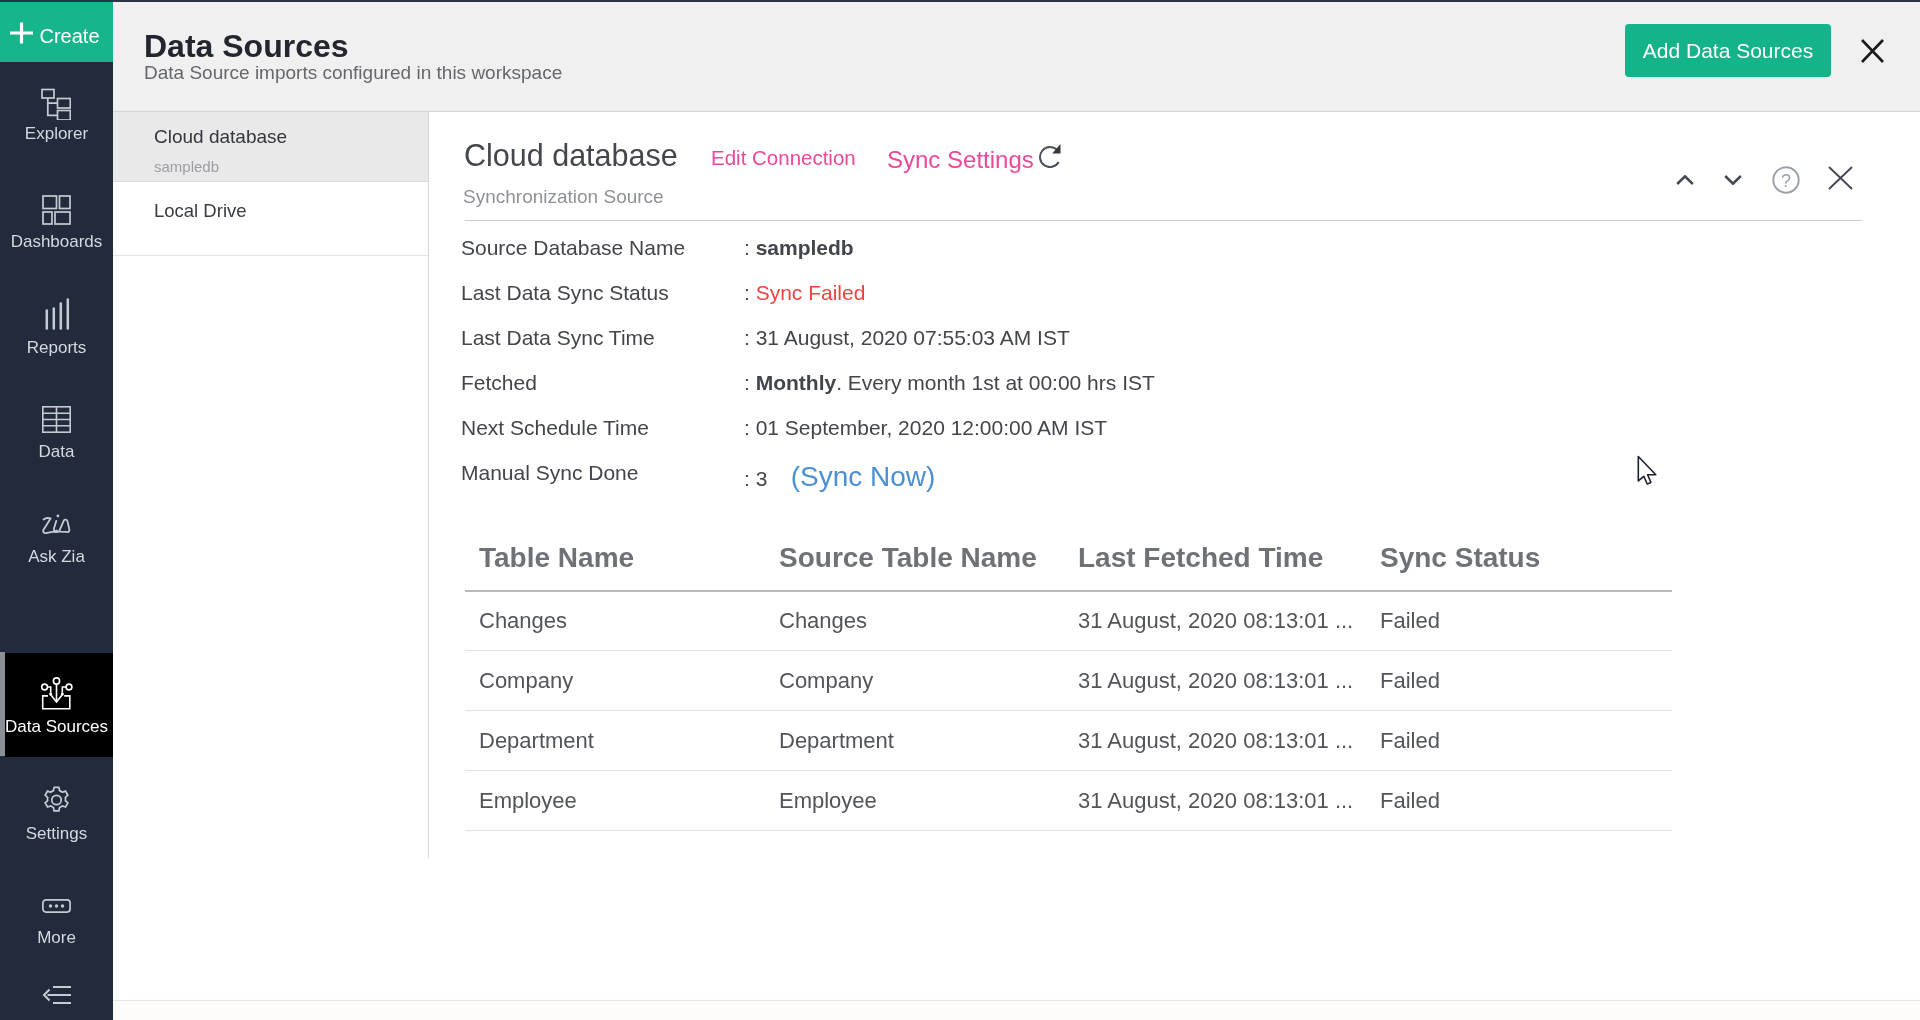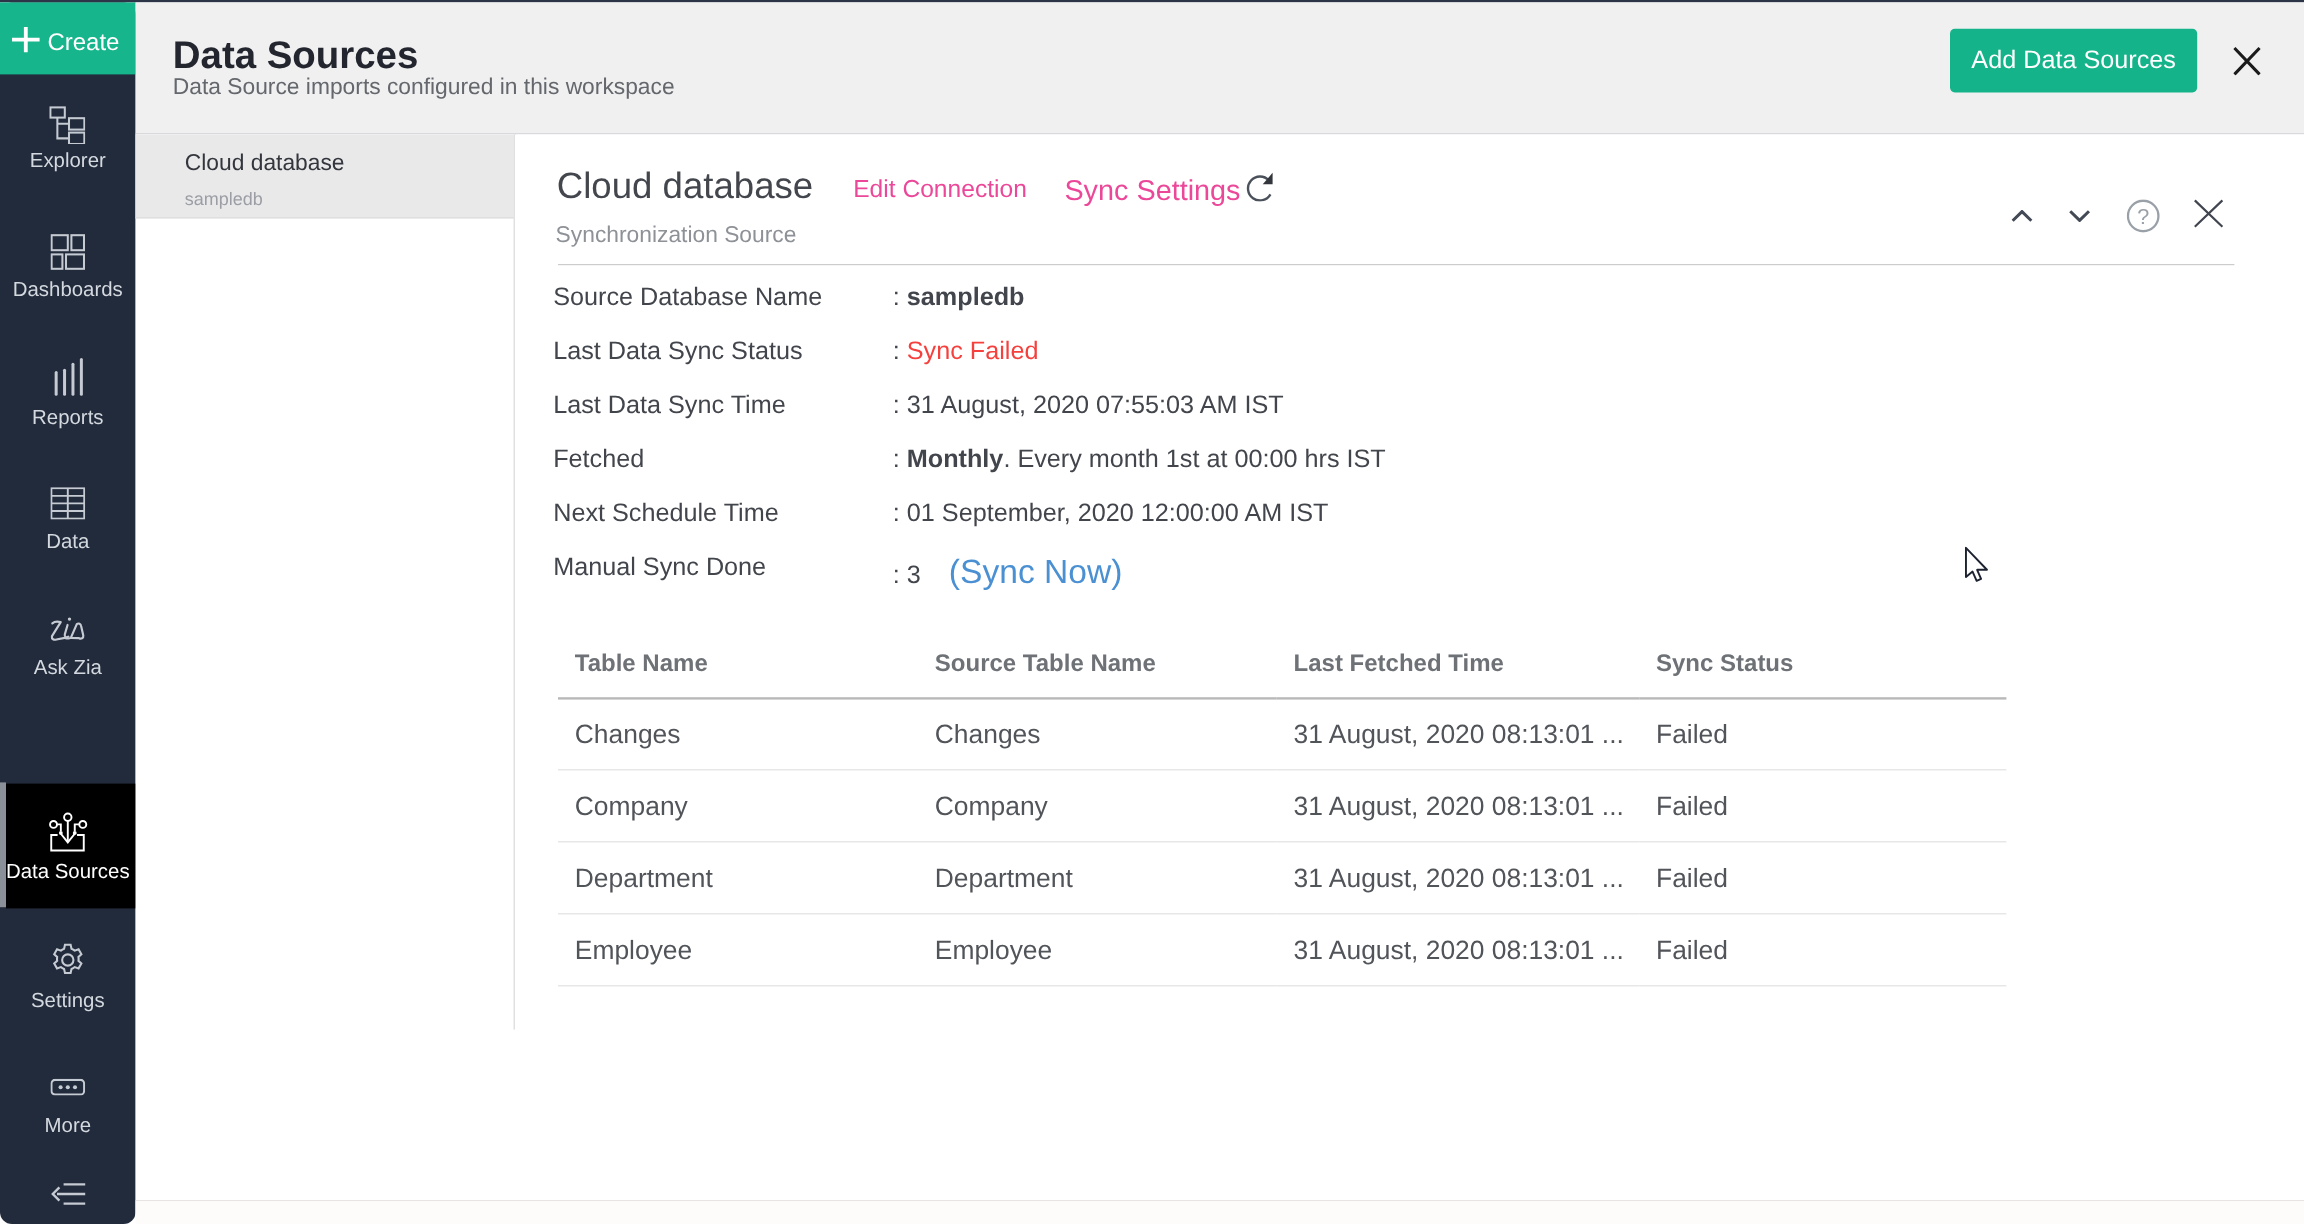--- a/index.html
+++ b/index.html
@@ -1,20 +1,20 @@
 <!DOCTYPE html>
 <html><head>
 <meta charset="utf-8">
 <style>
   * { margin:0; padding:0; box-sizing:border-box; }
   html,body { width:1920px; height:1020px; overflow:hidden; background:#fff;
     font-family:"Liberation Sans", sans-serif; }
   .abs { position:absolute; }
   #topstrip { left:0; top:0; width:1920px; height:2px; background:#2c3547; }
-  #sidebar { left:0; top:2px; width:113px; height:1018px; background:#222b3b;border-radius:10px; }
+  #sidebar { left:0; top:2px; width:113px; height:1018px; background:#222b3b; }
   #create { position:absolute; left:0; top:0; width:113px; height:60px; background:#16b58c; color:#fff; }
   #create span { position:absolute; left:39.5px; top:23px; font-size:20px; }
   .navlab { position:absolute; width:113px; text-align:center; color:#d4d8df; font-size:17px; }
   #dsactive { position:absolute; left:5px; top:651px; width:108px; height:104px; background:#000; }
   #scrollthumb { position:absolute; left:0px; top:650px; width:5px; height:104px; background:#8a8f98; }
   #header { left:113px; top:2px; width:1807px; height:110px; background:#f0f0f1; border-bottom:1px solid #d4d4d7; }
   #h1 { position:absolute; left:31px; top:26px; font-size:32px; font-weight:bold; color:#23262e; }
   #hsub { position:absolute; left:31px; top:59.5px; font-size:19px; color:#64676c; }
   #addbtn { position:absolute; left:1512px; top:22px; width:206px; height:53px; background:#14b38a;
     border-radius:4px; color:#fff; font-size:21px; text-align:center; line-height:53px; }
@@ -26,21 +26,21 @@
   #ld { position:absolute; left:0; top:70px; width:315px; height:74px; border-bottom:1px solid #e3e3e3; }
   #ld span { position:absolute; left:41px; top:18px; font-size:18.5px; color:#383c42; }
   #main { left:430px; top:112px; width:1490px; height:908px; background:#fff; }
   #ctitle { position:absolute; left:34px; top:26px; font-size:30.5px; color:#43464c; }
   .bluelink { position:absolute; top:34px; font-size:20.5px; color:#ec4899; }
   #syncstat { position:absolute; left:33px; top:74px; font-size:19px; color:#8e9297; }
   #hr1 { position:absolute; left:35px; top:108px; width:1397px; height:1px; background:#ccc; }
   .drow { position:absolute; left:31px; font-size:21px; color:#42454b; }
   .dval { position:absolute; left:314px; font-size:21px; color:#42454b; }
   table { position:absolute; left:35px; top:427.5px; border-collapse:collapse; }
-  th { font-size:20px; color:#6e7277; text-align:left; font-weight:bold; padding:2px 0 16px 14px; }
+  th { font-size:28px; color:#6e7277; text-align:left; font-weight:bold; padding:2px 0 16px 14px; }
   td { font-size:22px; color:#515459; padding:0 0 0 14px; height:60px; border-bottom:1px solid #e2e2e2; }
   tr.hdr { border-bottom:2px solid #b9b9b9; }
 </style>
 </head>
 <body>
 <div class="abs" id="topstrip"></div>
 
 <div class="abs" id="sidebar">
   <div id="create">
     <svg style="position:absolute;left:8.5px;top:19px" width="25" height="24" viewBox="0 0 25 24">
@@ -149,20 +149,23 @@
     <path d="M1 1 L22 23 M22 1 L1 23" stroke="#1b1b1b" stroke-width="2.6" fill="none"></path>
   </svg>
 </div>
 
 <div class="abs" id="lpborder"></div>
 <div class="abs" id="listpanel">
   <div id="selitem">
     <div class="t1">Cloud database</div>
     <div class="t2">sampledb</div>
   </div>
+  <div id="ld">
+      <span>Local Drive</span>
+    </div>
 </div>
 
 <div class="abs" id="main">
   <div id="ctitle">Cloud database</div>
   <div class="bluelink" style="left:281px">Edit Connection</div>
   <div class="bluelink" style="left:457px;font-size:24px">Sync Settings</div>
   <svg style="position:absolute;left:608px;top:31px" width="24" height="25" viewBox="0 0 24 25">
     <path d="M19.4 7.3 A10 10 0 1 0 20.7 19" fill="none" stroke="#4b515b" stroke-width="2"></path>
     <path d="M14.3 10.5 H22.5 V1 Z" fill="#33363c"></path>
   </svg>

